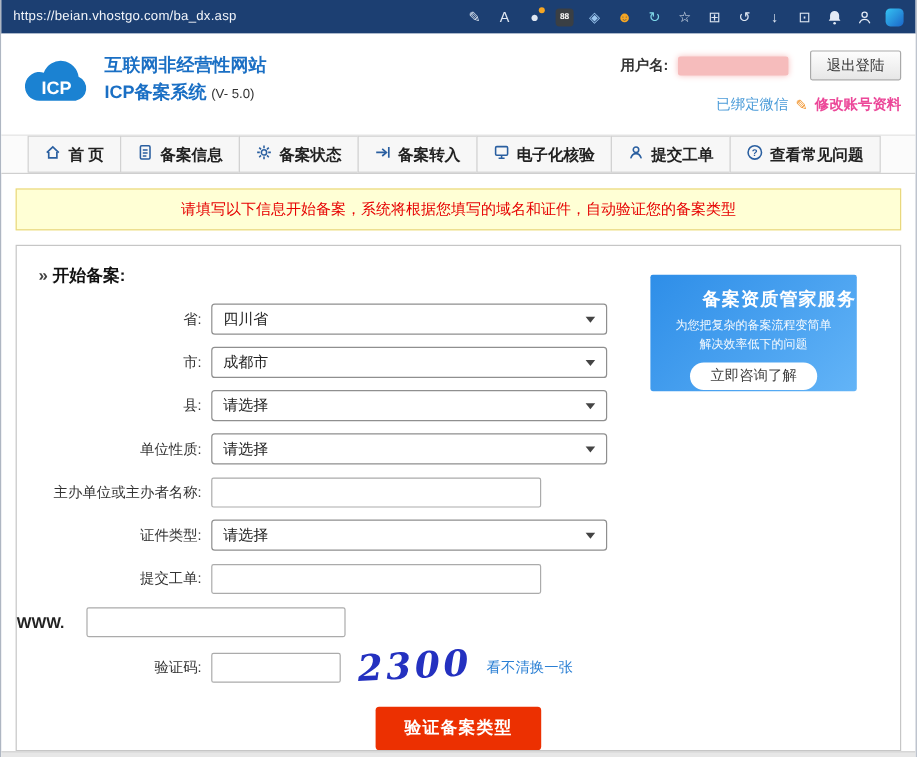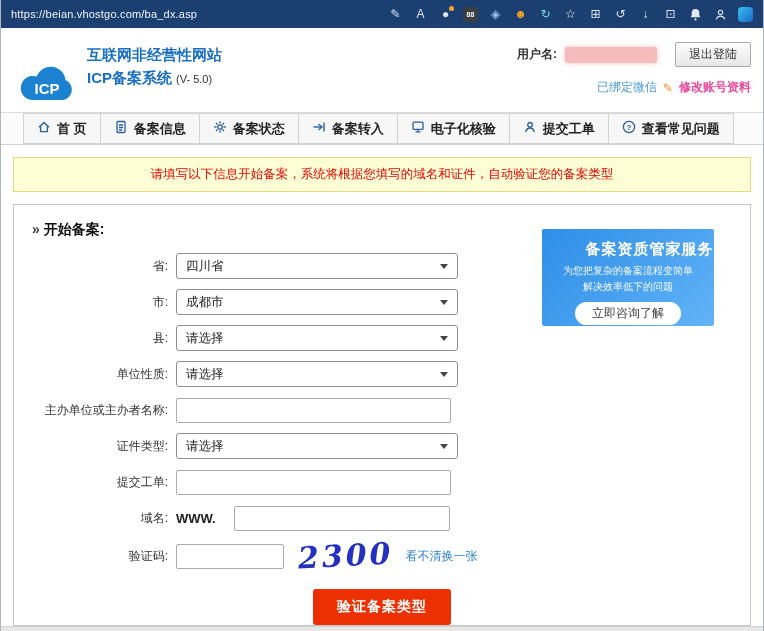--- a/index.html
+++ b/index.html
@@ -17,21 +17,21 @@
   .b-icons span { display:inline-flex; align-items:center; justify-content:center; width:15px; height:15px; cursor:default; }
   .badge { position:relative; }
   .badge::after { content:""; position:absolute; right:-1px; top:-1px; width:5px; height:5px; border-radius:50%; background:#f6a623; }
   .ext-dark { background:#3a3f44; color:#fff; border-radius:3px; font-size:7px; font-weight:bold; }
   .ext-orange { color:#f6a623; }
   .ext-blue { color:#9cc7f0; }
   .ext-teal { color:#7fd8e8; }
   .edge-hub { width:14px; height:14px; border-radius:4px; background:linear-gradient(135deg,#35c3f2,#1b66c9); }
   
   .header { height:84px; flex:0 0 84px; background:#fff; position:relative; }
-  .logo { position:absolute; left:14px; top:28px; }
+  .logo { position:absolute; left:14px; top:12px; }
   .titles { position:absolute; left:86px; top:16px; color:#1a6fc4; font-weight:bold; line-height:1.5; }
   .title-l1 { font-size:15px; }
   .title-l2 { font-size:15px; }
   .version { color:#333; font-size:11px; font-weight:normal; margin-left:4px; }
   .header-right { position:absolute; right:12px; top:14px; text-align:right; }
   .hr-row1 { display:flex; align-items:center; justify-content:flex-end; gap:8px; }
   .username-label { font-size:12px; font-weight:bold; color:#333; }
   .redacted { width:92px; height:16px; background:#f6bcbc; border-radius:2px; box-shadow:0 0 5px #f6bcbc; }
   .logout-btn { margin-left:10px; font-size:12px; color:#333; background:linear-gradient(#fdfdfd,#e7e7e7); border:1px solid #a9a9a9; border-radius:2px; padding:3px 13px; cursor:pointer; }
   .hr-row2 { margin-top:12px; display:flex; align-items:center; justify-content:flex-end; gap:6px; font-size:12px; }
@@ -45,21 +45,21 @@
   .tab svg { flex:0 0 auto; }
   
   .notice { margin:12px 12px 12px; background:#ffffd5; border:1px solid #e9d87e; color:#e60000; font-size:12.5px; text-align:center; padding:8px 0; flex:0 0 auto; }
   
   .panel { margin:0 12px; border:1px solid #c6c6c6; background:#fff; position:relative; height:424px; padding-top:16px; }
   .panel-title { margin-left:18px; font-size:14px; font-weight:bold; color:#111; }
   .panel-title .arr { color:#444; margin-right:4px; }
   .form { margin-top:14px; display:flex; flex-direction:column; gap:10px; }
   .row { display:flex; align-items:center; min-height:26px; }
   .flabel { width:162px; text-align:right; padding-right:8px; font-size:12px; color:#333; flex:0 0 162px; }
-  .fselect { width:282px; height:26px; border:1px solid #8f8f8f; border-radius:3px; background:#fff; display:flex; align-items:center; justify-content:space-between; padding:0 9px; font-size:12.5px; color:#222; cursor:pointer; }
+  .fselect { width:330px; height:26px; border:1px solid #8f8f8f; border-radius:3px; background:#fff; display:flex; align-items:center; justify-content:space-between; padding:0 9px; font-size:12.5px; color:#222; cursor:pointer; }
   .chev { width:0; height:0; border-left:4px solid transparent; border-right:4px solid transparent; border-top:5px solid #444; }
   .ftext { width:275px; height:25px; border:1px solid #ababab; border-radius:2px; padding:0 6px; font-size:12.5px; font-family:inherit; }
   .ftext-small { width:108px; }
   .www { font-size:13px; font-weight:bold; color:#222; margin-right:18px; }
   .ftext-domain { width:216px; }
   .captcha-img { font-family:"DejaVu Serif", serif; font-style:italic; font-size:30px; font-weight:bold; color:#2431c0; letter-spacing:3px; margin:0 12px 0 14px; transform:rotate(-3deg); cursor:pointer; line-height:1; }
   .refresh-link { color:#2a7fd4; font-size:12px; text-decoration:none; cursor:pointer; }
   .submit-row { justify-content:center; margin-top:8px; }
   .submit-btn { background:#ec3001; color:#fff; border:none; border-radius:3px; font-size:14px; font-weight:bold; padding:9px 24px; cursor:pointer; font-family:inherit; letter-spacing:1px; }
   
@@ -244,21 +244,20 @@
       <div class="fselect">
         <span>请选择</span>
         <span class="chev"></span>
       </div>
     </div>
     <div class="row">
       <span class="flabel">提交工单:</span>
       <input class="ftext" value="" style="">
     </div>
     <div class="row">
-      <span class="flabel">域名:</span>
       <span class="www">WWW.</span>
       <input class="ftext ftext-domain" value="" style="">
     </div>
     <div class="row">
       <span class="flabel">验证码:</span>
       <input class="ftext ftext-small" value="" style="">
       <span class="captcha-img">2300</span>
       <a class="refresh-link">看不清换一张</a>
     </div>
     <div class="row submit-row">

